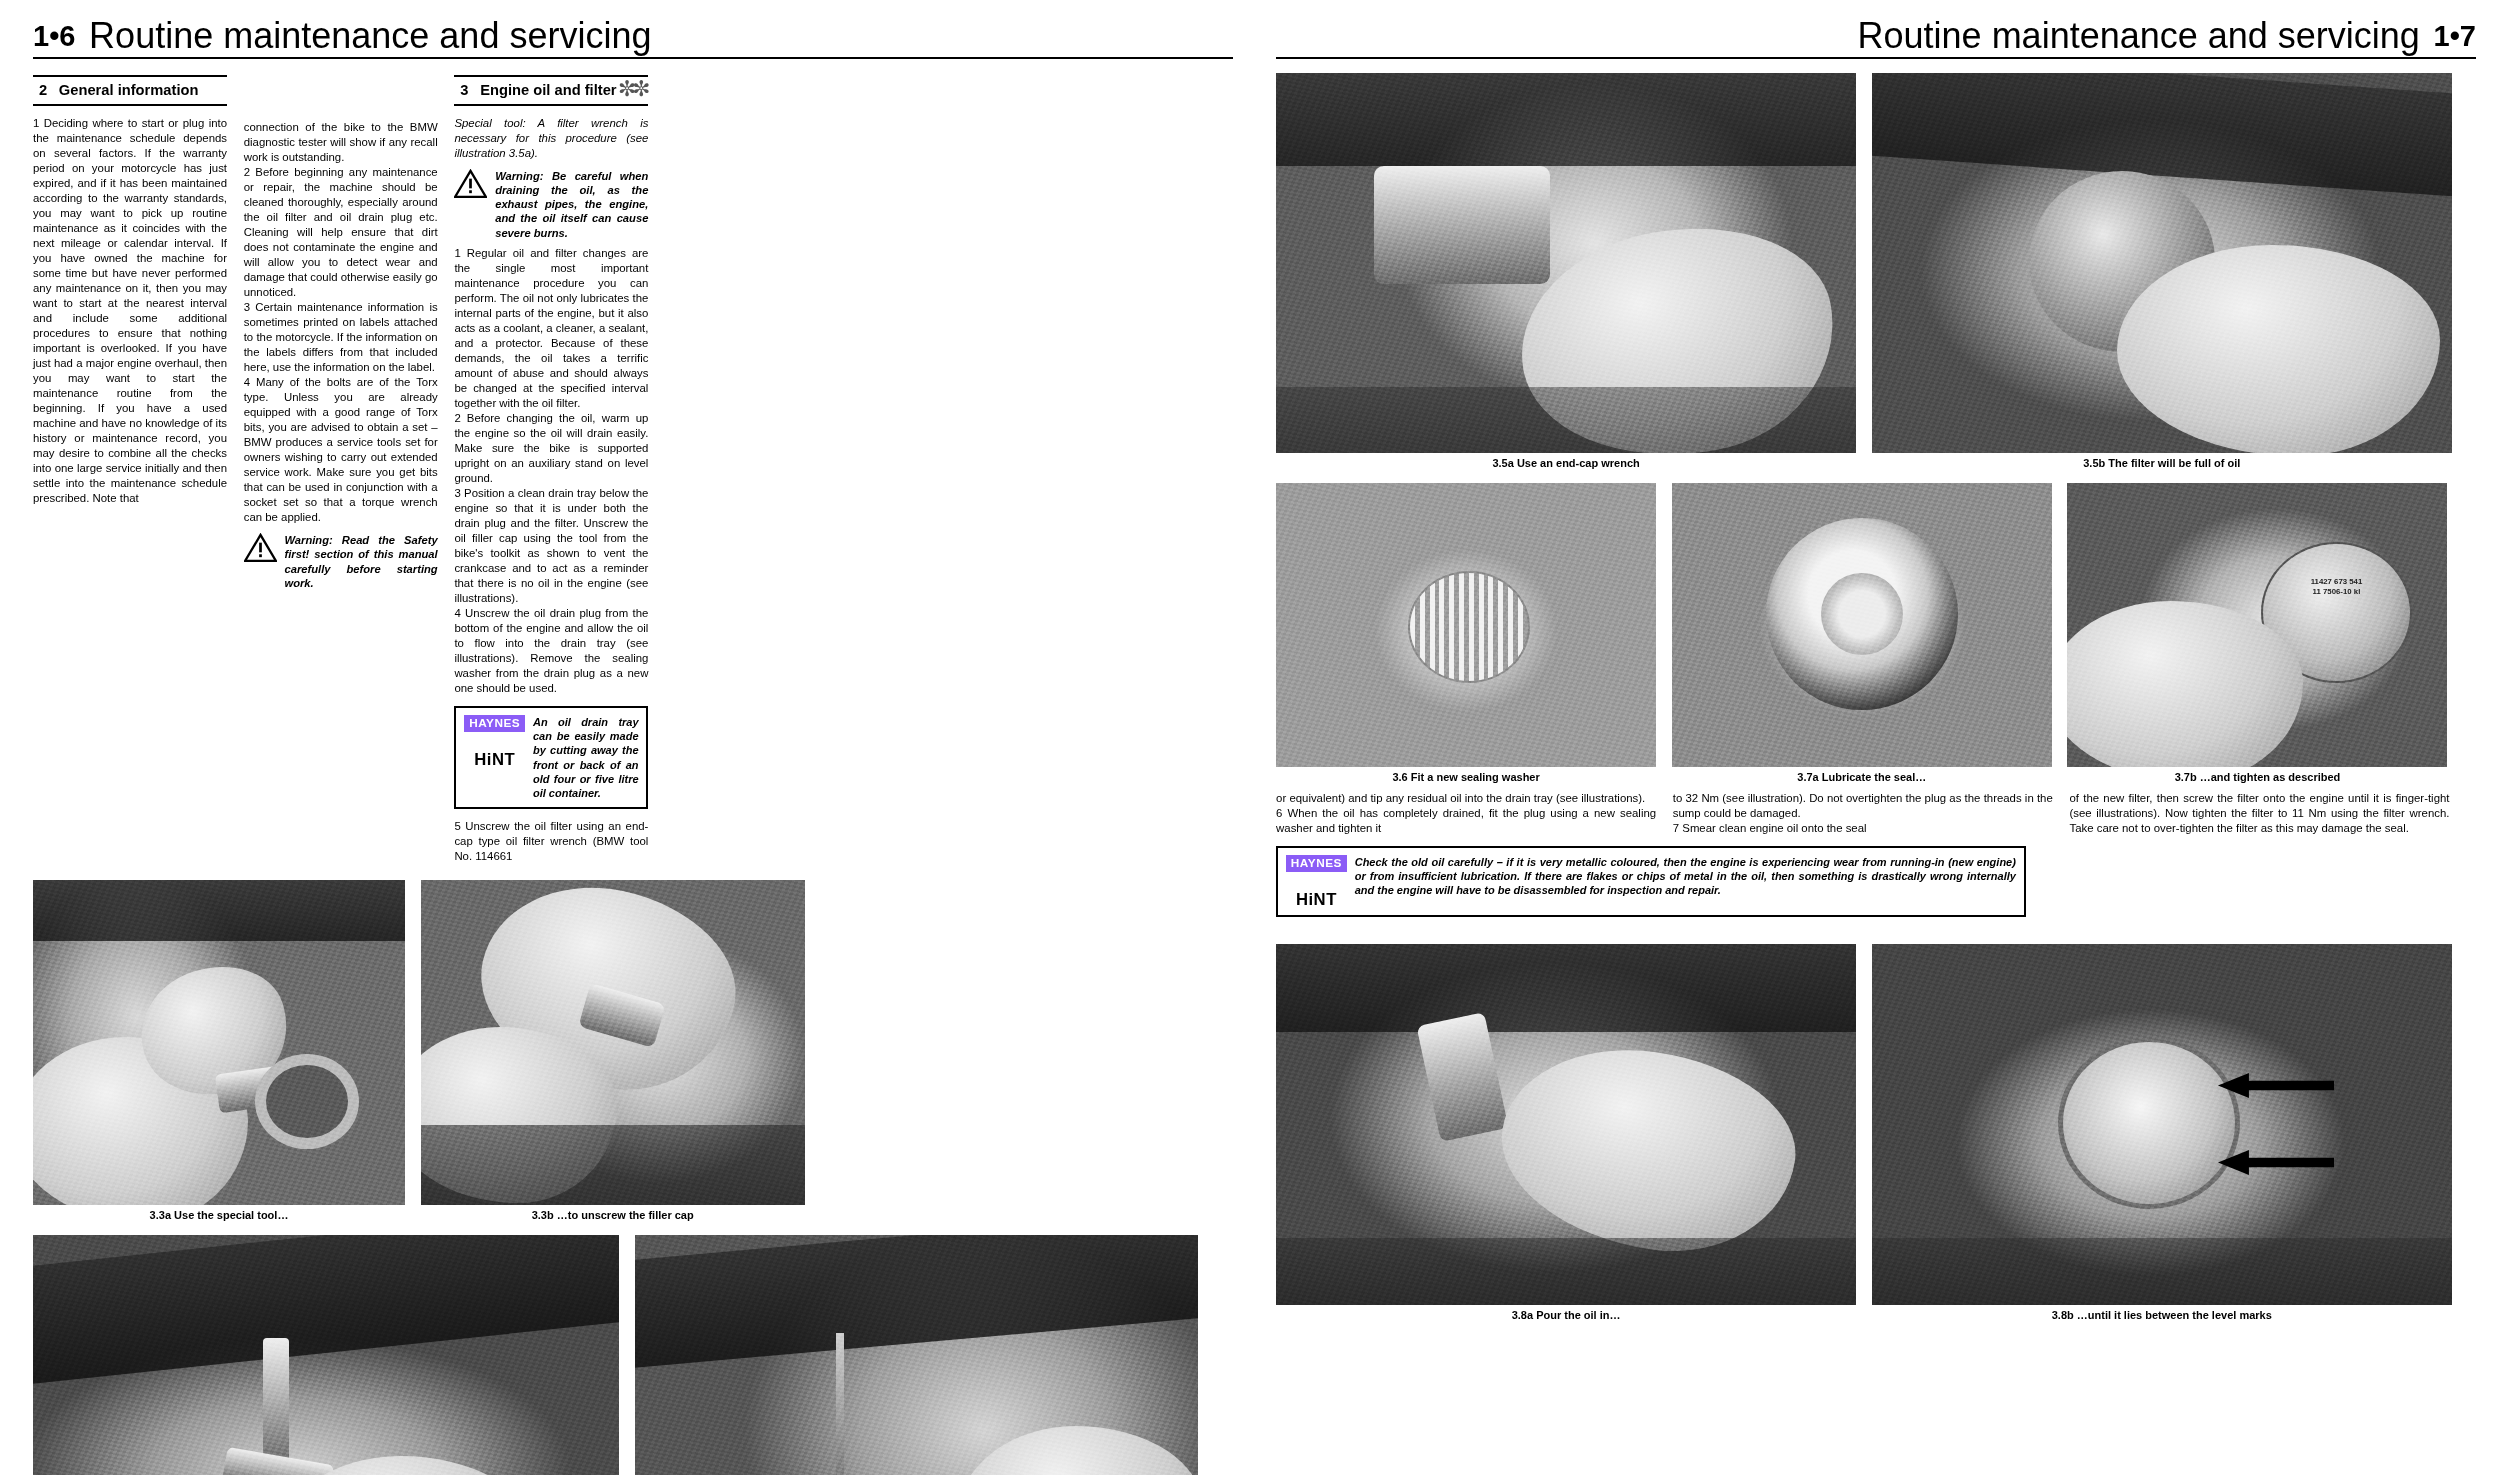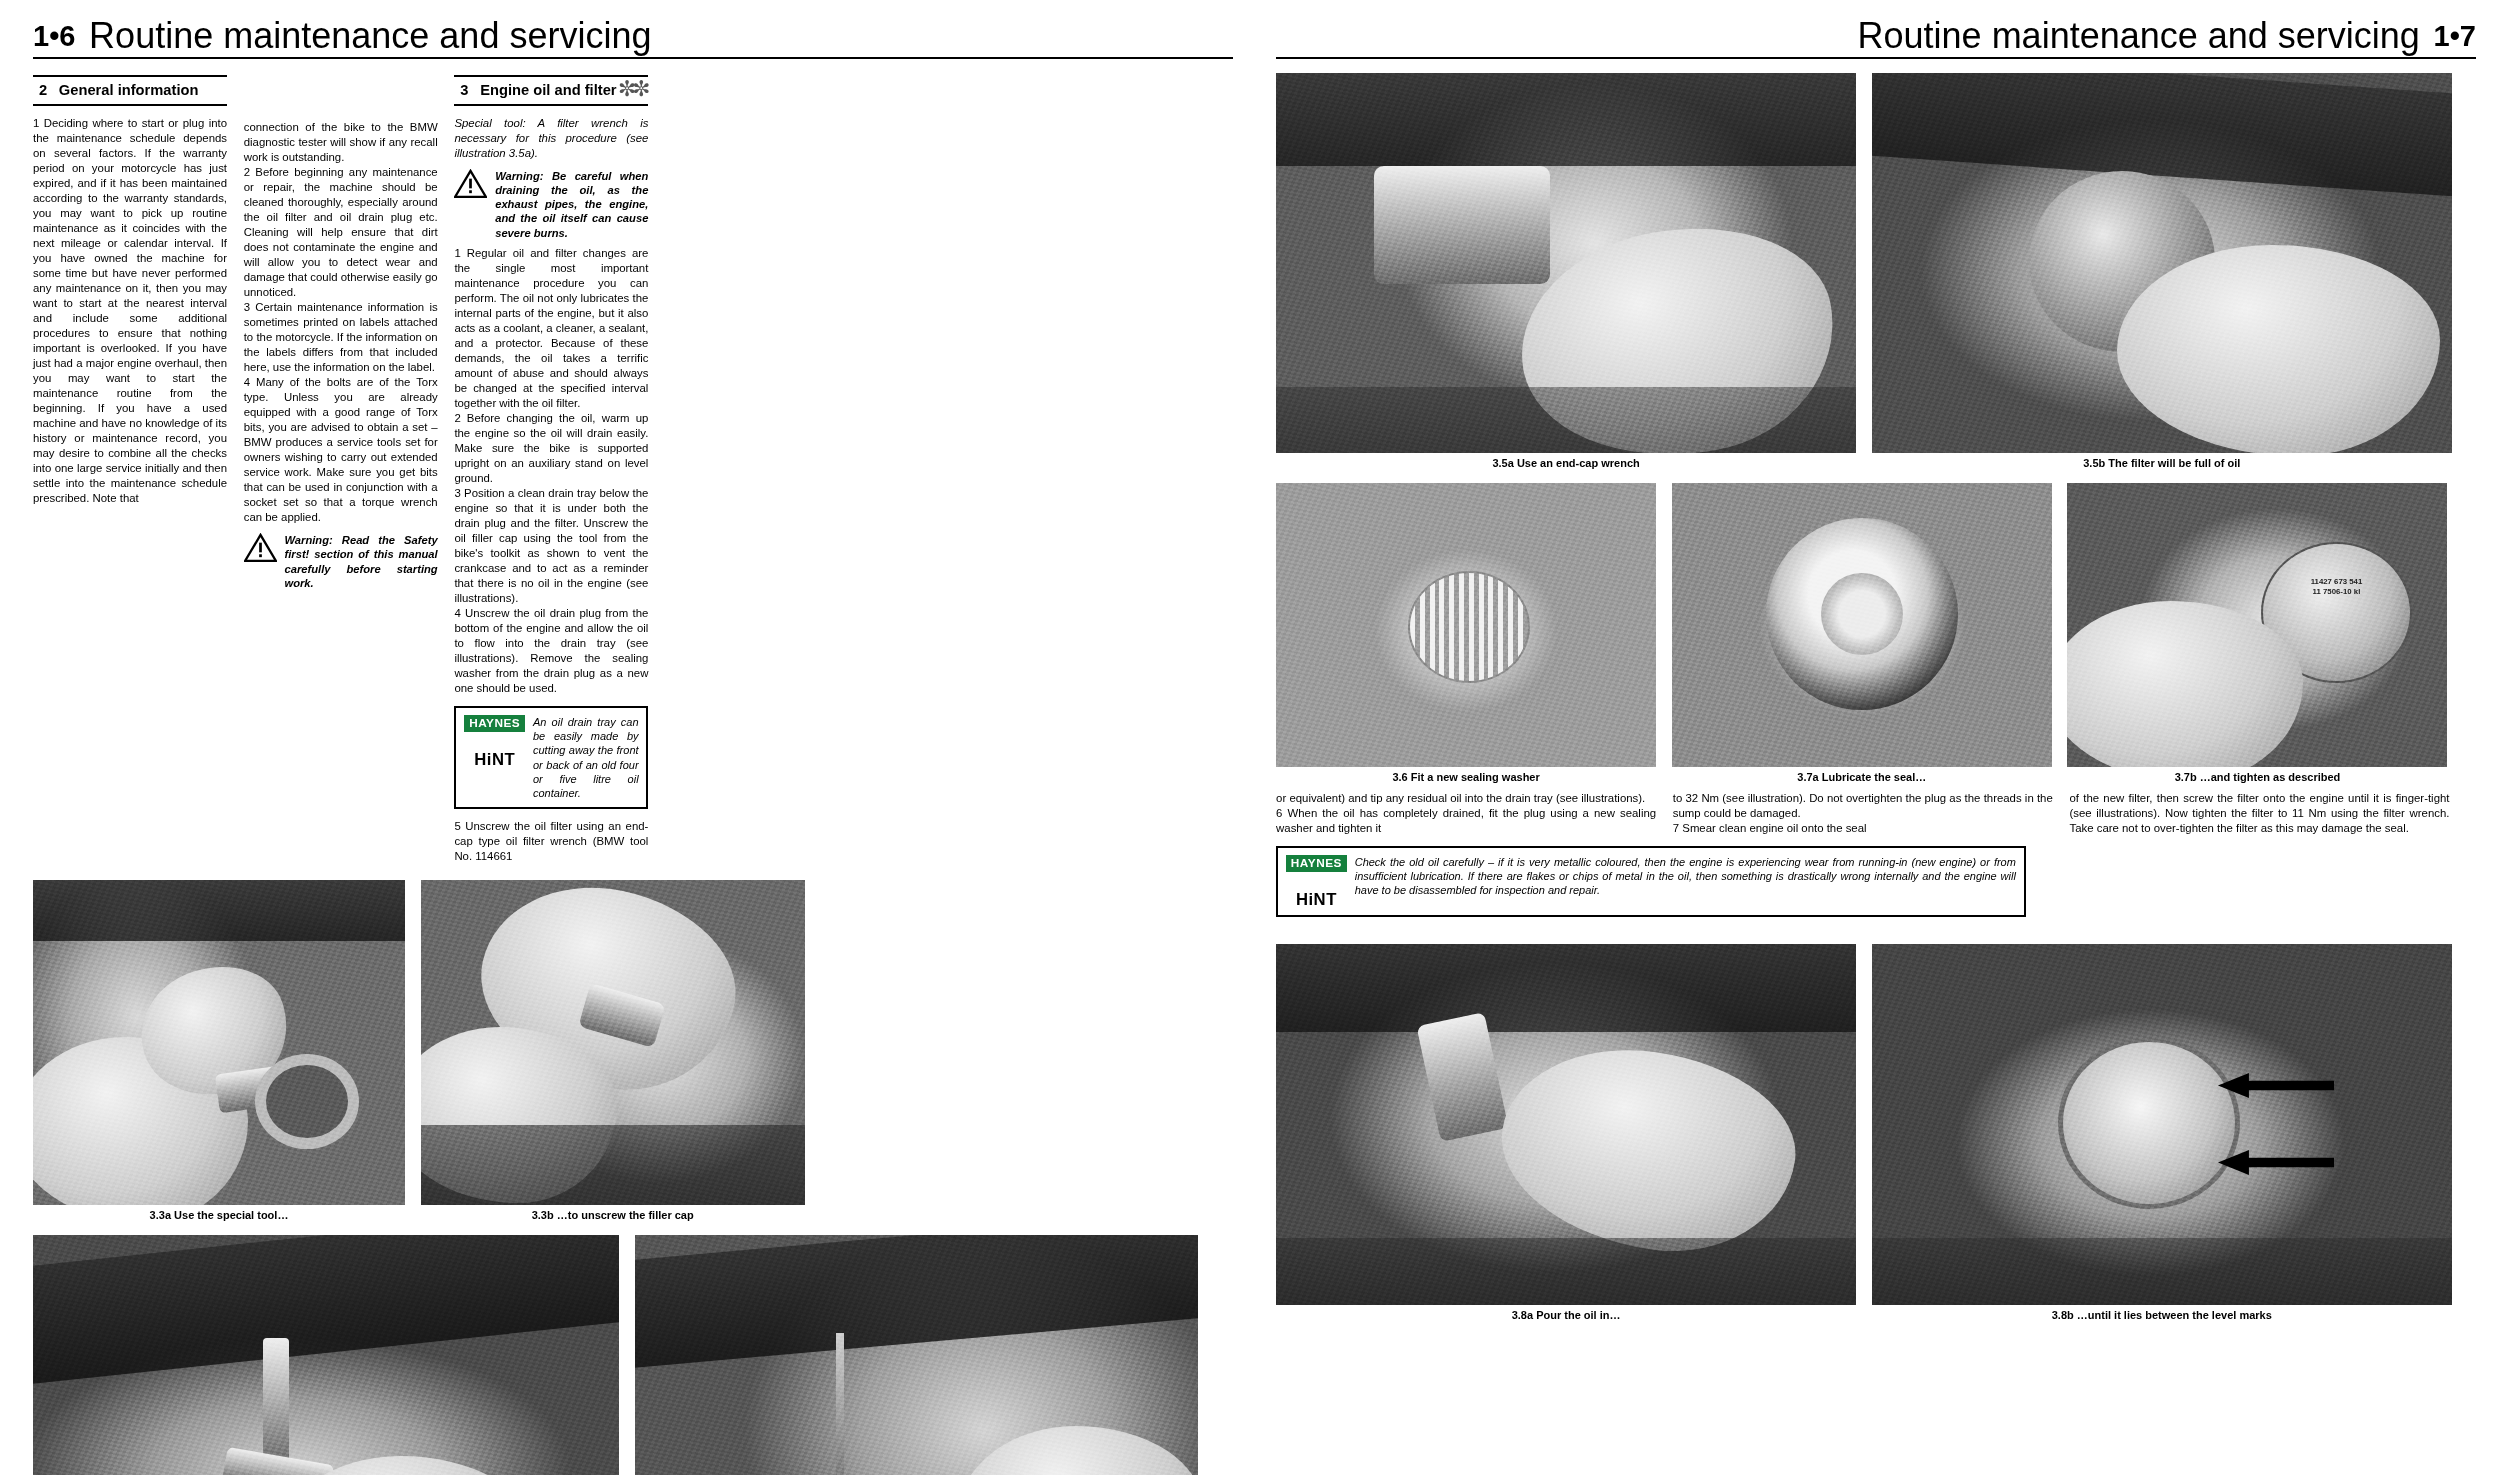--- a/index.html
+++ b/index.html
@@ -31,23 +31,23 @@
 
   
   .warn{display:flex;gap:7.8px;margin:7.8px 0 5.9px 0;align-items:flex-start;}
   .tri{flex:0 0 auto;width:33px;height:29px;position:relative;}
   .tri svg{display:block;}
   .warn-txt{font-size:11.2px;line-height:14.3px;font-weight:bold;font-style:italic;text-align:justify;}
 
   
   .hint{border:2px solid #000;display:flex;gap:7.8px;padding:6.9px 7.8px;margin:9.8px 0;background:#fff;align-items:flex-start;}
   .hint-logo{flex:0 0 auto;width:61px;}
-  .hint-logo .l1{background:#15803d;color:#fff;font-weight:bold;font-size:11.8px;text-align:center;letter-spacing:0.5px;padding:1px 0;}
+  .hint-logo .l1{background:#8b5cf6;color:#fff;font-weight:bold;font-size:11.8px;text-align:center;letter-spacing:0.5px;padding:1px 0;}
   .hint-logo .l2{font-weight:bold;font-size:16.7px;text-align:center;line-height:1;padding-top:20px;letter-spacing:0.5px;}
-  .hint-txt{font-size:11px;line-height:14.3px;font-weight:normal;font-style:italic;text-align:justify;}
+  .hint-txt{font-size:11px;line-height:14.3px;font-weight:bold;font-style:italic;text-align:justify;}
 
   
   .fig{margin:0;}
   .ph{position:relative;overflow:hidden;background:#8d8d8d;border:0;}
   .cap{font-size:11px;font-weight:bold;text-align:center;margin-top:3.9px;line-height:12.7px;}
 
   .figrow{display:flex;gap:15.7px;margin-top:13.7px;}
 
   
   .grain:after{content:"";position:absolute;inset:0;

